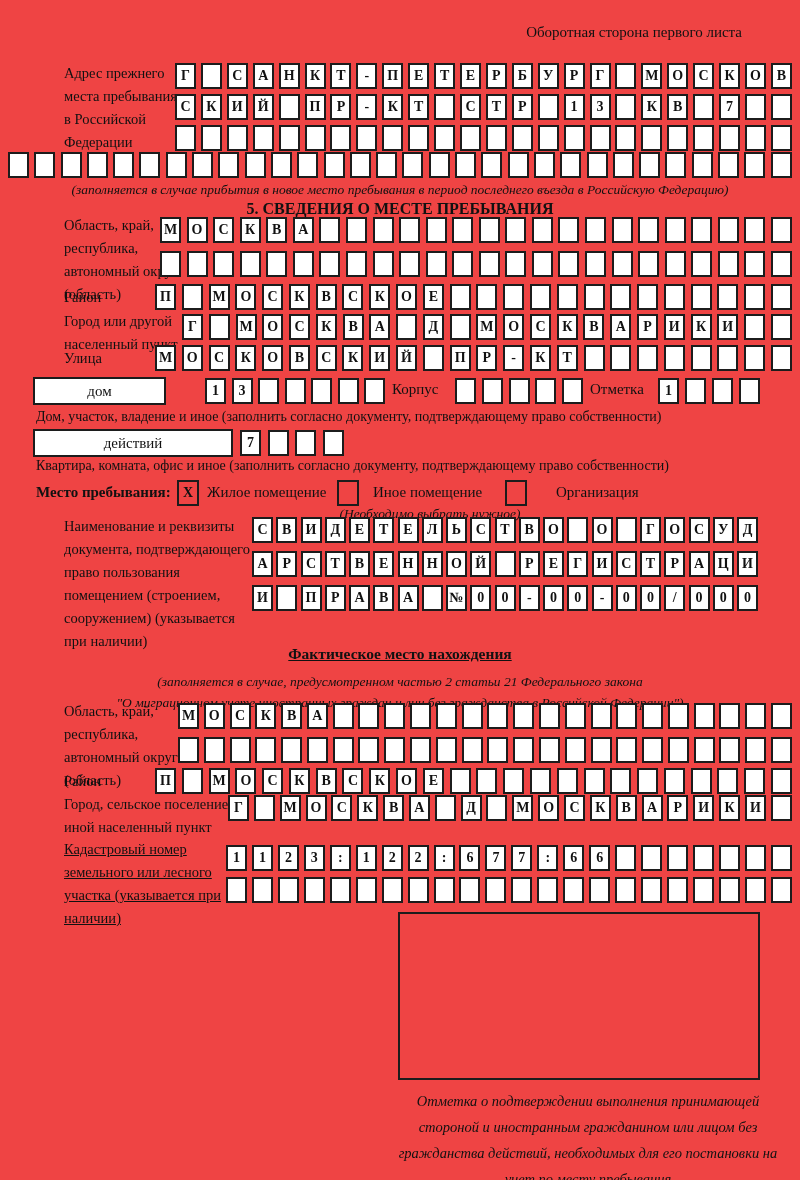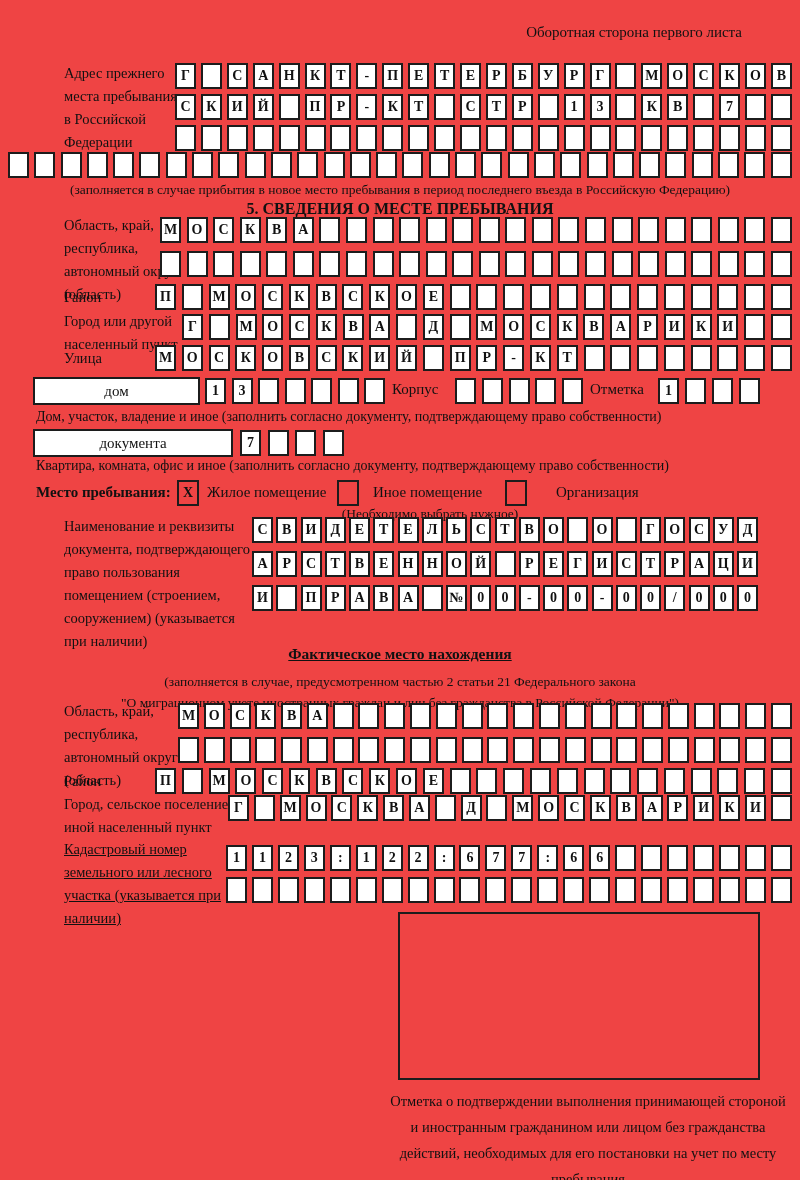--- a/index.html
+++ b/index.html
@@ -11,21 +11,21 @@
   .title{position:absolute;font-weight:bold;font-size:16px;text-align:center;left:0;right:0;}
   .boxrow{position:absolute;display:flex;justify-content:space-between;}
   .cell{width:21px;height:26px;box-sizing:border-box;border:2px solid #1c1c1c;background:#fff;
         display:flex;align-items:center;justify-content:center;
         font-family:"Liberation Serif",serif;font-weight:bold;font-size:14px;color:#111;}
   .cellbox{position:absolute;width:22px;height:26px;box-sizing:border-box;border:2px solid #1c1c1c;
         display:flex;align-items:center;justify-content:center;font-weight:bold;font-size:14px;}
   .wbox{position:absolute;box-sizing:border-box;border:2px solid #1c1c1c;background:#fff;
         display:flex;align-items:center;justify-content:center;font-size:15px;}
   .inline-label{position:absolute;font-size:15px;}
-  .center{text-align:center;}
+  .center{text-align:center;font-style:italic;}
 </style>
 </head>
 <body>
 
 <div id="page">
 
   <div class="abs" style="top:24px;right:58px;font-size:15px;">Оборотная сторона первого листа</div>
 
   <div class="flabel" style="left:64px;top:62px;width:122px;">Адрес прежнего места пребывания в Российской Федерации</div>
   <div class="boxrow" style="left:175px;top:63px;width:617px;">
@@ -272,21 +272,21 @@
       <span class="cell"></span>
       <span class="cell"></span>
       <span class="cell"></span>
       <span class="cell"></span>
       <span class="cell"></span>
       <span class="cell"></span>
       <span class="cell"></span>
       <span class="cell"></span>
     </div>
 
-  <div class="wbox" style="left:33px;top:377px;width:167px;height:28px;">дом</div>
+  <div class="wbox" style="left:33px;top:377px;width:133px;height:28px;">дом</div>
   <div class="boxrow" style="left:205px;top:378px;width:180px;">
       <span class="cell">1</span>
       <span class="cell">3</span>
       <span class="cell"></span>
       <span class="cell"></span>
       <span class="cell"></span>
       <span class="cell"></span>
       <span class="cell"></span>
     </div>
   <div class="inline-label" style="left:392px;top:381px;">Корпус</div>
@@ -299,21 +299,21 @@
     </div>
   <div class="inline-label" style="left:590px;top:381px;">Отметка</div>
   <div class="boxrow" style="left:658px;top:378px;width:102px;">
       <span class="cell">1</span>
       <span class="cell"></span>
       <span class="cell"></span>
       <span class="cell"></span>
     </div>
   <div class="note" style="left:36px;top:409px;font-size:14px;">Дом, участок, владение и иное (заполнить согласно документу, подтверждающему право собственности)</div>
 
-  <div class="wbox" style="left:33px;top:429px;width:200px;height:28px;">документа</div>
+  <div class="wbox" style="left:33px;top:429px;width:200px;height:28px;">действий</div>
   <div class="boxrow" style="left:240px;top:430px;width:104px;">
       <span class="cell">7</span>
       <span class="cell"></span>
       <span class="cell"></span>
       <span class="cell"></span>
     </div>
   <div class="note" style="left:36px;top:458px;font-size:14px;">Квартира, комната, офис и иное (заполнить согласно документу, подтверждающему право собственности)</div>
 
   <div class="inline-label" style="left:36px;top:484px;font-weight:bold;">Место пребывания:</div>
   <div class="cellbox" style="left:177px;top:480px;">X</div>

